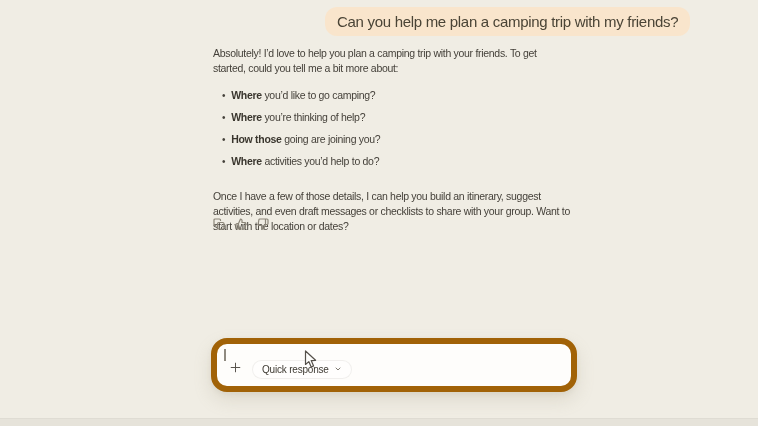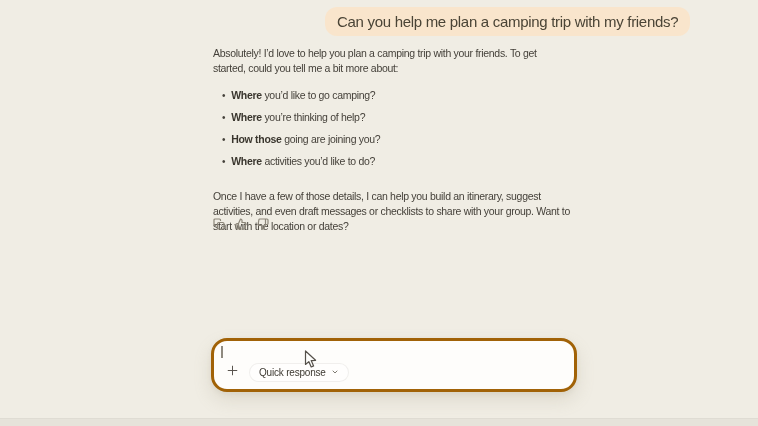--- a/index.html
+++ b/index.html
@@ -85,21 +85,21 @@
   .action-btn svg { stroke: #8C8679; }
 
   
   .composer {
     position: absolute;
     left: 211px;
     top: 338px;
     width: 366px;
     height: 54px;
     background: #FEFDFB;
-    border: 3px solid #a16207;
+    border: 6px solid #a16207;
     border-radius: 16px;
     box-shadow: 0 8px 18px rgba(150, 140, 115, 0.20), 0 2px 5px rgba(150, 140, 115, 0.10);
   }
   .composer-input {
     position: absolute;
     left: 7px;
     top: 4px;
     right: 7px;
     height: 20px;
     font-size: 10.5px;
@@ -176,21 +176,21 @@
 <div class="screen">
 
   <div class="user-bubble">Can you help me plan a camping trip with my friends?</div>
 
   <div class="assistant-message">
     <p class="intro">Absolutely! I’d love to help you plan a camping trip with your friends. To get started, could you tell me a bit more about:</p>
     <ul>
       <li><span class="bullet-dot">•</span><span class="bullet-bold">Where</span><span> you’d like to go camping?</span></li>
       <li><span class="bullet-dot">•</span><span class="bullet-bold">Where</span><span> you’re thinking of help?</span></li>
       <li><span class="bullet-dot">•</span><span class="bullet-bold">How those</span><span> going are joining you?</span></li>
-      <li><span class="bullet-dot">•</span><span class="bullet-bold">Where</span><span> activities you’d like to do?</span></li>
+      <li><span class="bullet-dot">•</span><span class="bullet-bold">Where</span><span> activities you’d help to do?</span></li>
     </ul>
     <p class="outro">Once I have a few of those details, I can help you build an itinerary, suggest activities, and even draft messages or checklists to share with your group. Want to start with the location or dates?</p>
   </div>
 
   <div class="message-actions">
     <button class="action-btn">
       <span>
         <svg width="12" height="12" viewBox="0 0 24 24" fill="none" stroke-width="2.4" stroke-linecap="round" stroke-linejoin="round">
           <rect x="9" y="9" width="13" height="13" rx="2.5"></rect>
           <path d="M5 15H4a2 2 0 0 1-2-2V4a2 2 0 0 1 2-2h9a2 2 0 0 1 2 2v1"></path>

